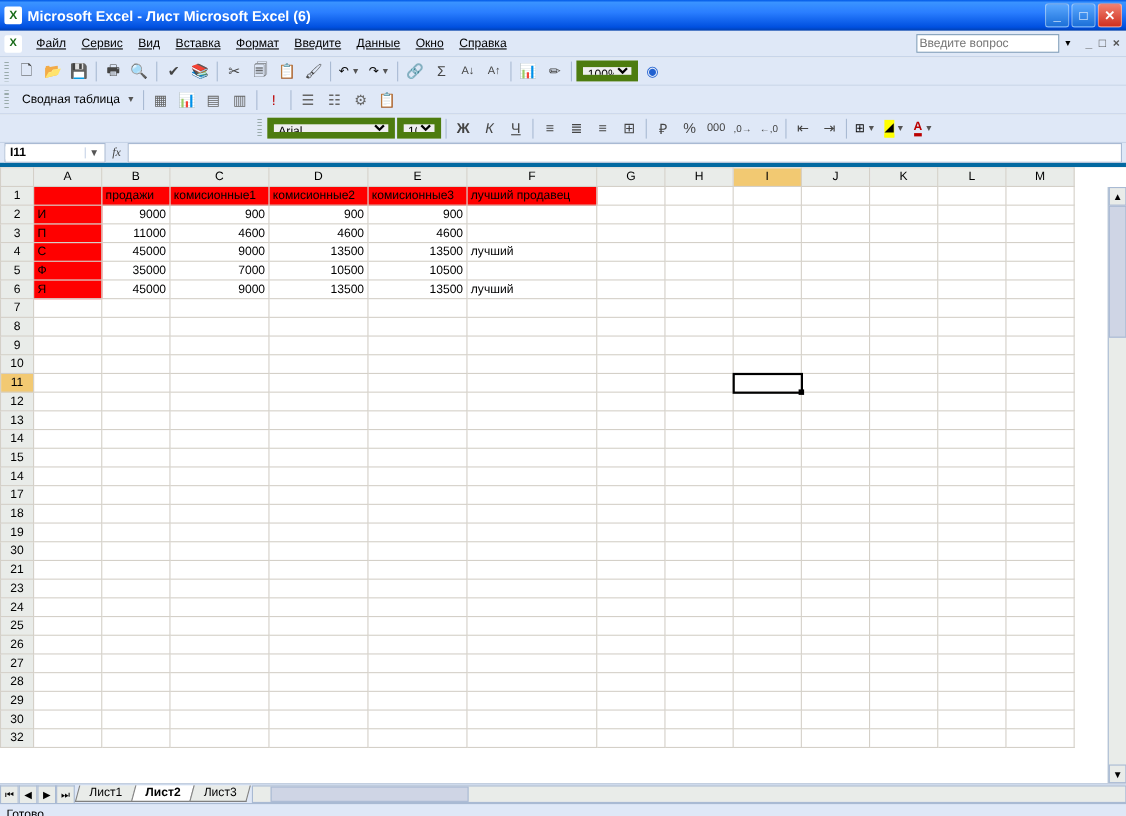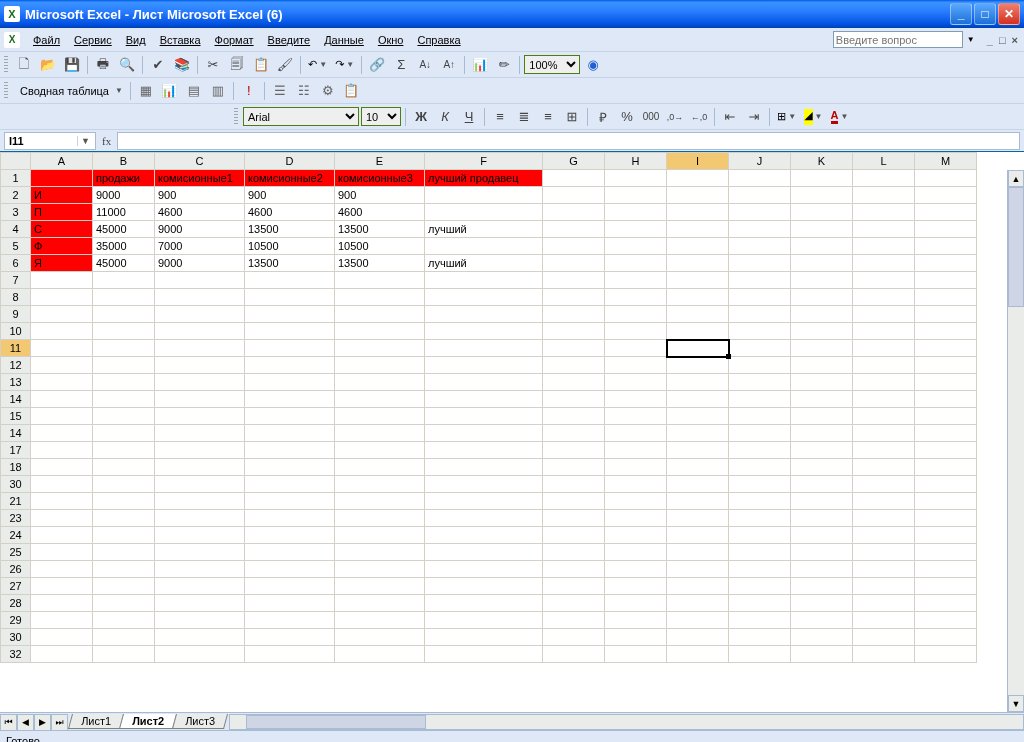--- a/index.html
+++ b/index.html
@@ -21,49 +21,49 @@
 .menubar .right-box { margin-left: auto; display: flex; align-items: center; gap: 4px; }
 .menubar input.question { width: 130px; height: 17px; font-size: 11px; border: 1px solid #7f9db9; padding: 0 2px; color: #888; }
 .menubar .mini-win { display:flex; gap:2px; margin-left:6px; }
 .menubar .mini-win span { font-weight:bold; color:#555; cursor:default; padding:0 2px; }
 
 
 .toolbar { background: #dfe8f7; height: 26px; display: flex; align-items: center; padding: 0 4px; border-bottom: 1px solid #c6d3e7; gap: 2px; }
 .toolbar .grip { width: 4px; height: 18px; background: repeating-linear-gradient(to bottom,#9aa 0 1px,transparent 1px 3px); margin-right: 3px; }
 .toolbar .tbtn { width: 22px; height: 22px; display: flex; align-items: center; justify-content: center; border: 1px solid transparent; border-radius: 2px; font-size: 13px; color:#444; }
 .toolbar .sep { width: 1px; height: 18px; background: #a9bad3; margin: 0 2px; }
-.toolbar select, .toolbar input { font-size: 11px; border: 1px solid #4d7c0f; height: 19px; }
+.toolbar select, .toolbar input { font-size: 11px; border: 6px solid #4d7c0f; height: 19px; }
 .toolbar .drop { display:flex; align-items:center; border:1px solid transparent; padding:0 2px; height:22px; }
 .toolbar .drop .caret { font-size:8px; margin-left:2px; color:#555; }
 
 .toolbar2 .pivot-label { padding:0 4px; }
 .toolbar2 .tbtn { color:#666; }
 
 
-.namebar { background: #dfe8f7; height: 22px; display: flex; align-items: center; border-bottom: 1px solid #0369a1; }
+.namebar { background: #dfe8f7; height: 22px; display: flex; align-items: center; border-bottom: 4px solid #0369a1; }
 .namebar .namebox { width: 92px; border: 1px solid #a9bad3; background: white; margin: 0 0 0 4px; display:flex; align-items:center; height:18px; }
 .namebar .namebox input { border:none; width:72px; font-size:11px; font-weight:bold; padding-left:4px; }
 .namebar .namebox .dd { width:16px; text-align:center; border-left:1px solid #c6d3e7; color:#555; font-size:9px; }
-.namebar .fx { padding: 0 6px; font-family: 'Times New Roman'; color:#444; }
+.namebar .fx { padding: 0 6px; font-style: italic; font-family: 'Times New Roman'; color:#444; }
 .namebar .formula { flex:1; border:1px solid #a9bad3; background:white; height:18px; margin-right:4px; }
 
 
 .grid-wrap { position: relative; height: 560px; background: white; }
 .grid-scroll { overflow: auto; height: 100%; width: 100%; }
 table.grid { border-collapse: collapse; table-layout: fixed; }
 table.grid th, table.grid td { border: 1px solid #d4d0c8; font-size: 11px; font-family: Arial; padding: 0; height: 17px; }
 table.grid th { background: #e9ece9; font-weight: normal; text-align:center; }
 table.grid th.corner { background: #e9ece9; width:30px; }
 table.grid th.col { width: 62px; }
 table.grid th.rowh { width: 30px; background:#e9ece9; text-align:center; }
 table.grid th.col.active { background: #f2c972; }
 table.grid th.rowh.active { background: #f2c972; }
 table.grid td { padding: 0 3px; white-space: nowrap; }
 td.redcell { background:#ff0000; color:#000; }
-td.rtl { text-align: left; }
+td.rtl { text-align: right; }
 td.selected { outline: 2px solid #000; outline-offset: -1px; }
 .sel-handle { position:relative; }
 .sel-handle::after { content:''; position:absolute; right:-3px; bottom:-3px; width:5px; height:5px; background:#000; }
 
 
 .sheettabs { height: 18px; background: #dfe8f7; display:flex; align-items:center; border-top:1px solid #a9bad3; }
 .sheettabs .nav { display:flex; }
 .sheettabs .nav .nbtn { width:17px; height:16px; border:1px solid #a9bad3; border-bottom:none; background:#e9ece9; display:flex;align-items:center;justify-content:center;font-size:9px; }
 .sheettabs .tabs { display:flex; margin-left:2px; flex:0 0 auto; }
 .sheettabs .tab { padding:1px 10px; background:#e9ece9; border:1px solid #808080; border-top:none; font-size:11px; margin-right:-1px; transform: skewX(-15deg); }
@@ -515,20 +515,36 @@
             <td class=""></td>
             <td class=""></td>
             <td class=""></td>
             <td class=""></td>
             <td class=""></td>
             <td class=""></td>
             <td class=""></td>
             <td class=""></td>
           </tr>
           <tr>
+            <th class="rowh">19</th>
+            <td class=""></td>
+            <td class=""></td>
+            <td class=""></td>
+            <td class=""></td>
+            <td class=""></td>
+            <td class=""></td>
+            <td class=""></td>
+            <td class=""></td>
+            <td class=""></td>
+            <td class=""></td>
+            <td class=""></td>
+            <td class=""></td>
+            <td class=""></td>
+          </tr>
+          <tr>
             <th class="rowh">30</th>
             <td class=""></td>
             <td class=""></td>
             <td class=""></td>
             <td class=""></td>
             <td class=""></td>
             <td class=""></td>
             <td class=""></td>
             <td class=""></td>
             <td class=""></td>

